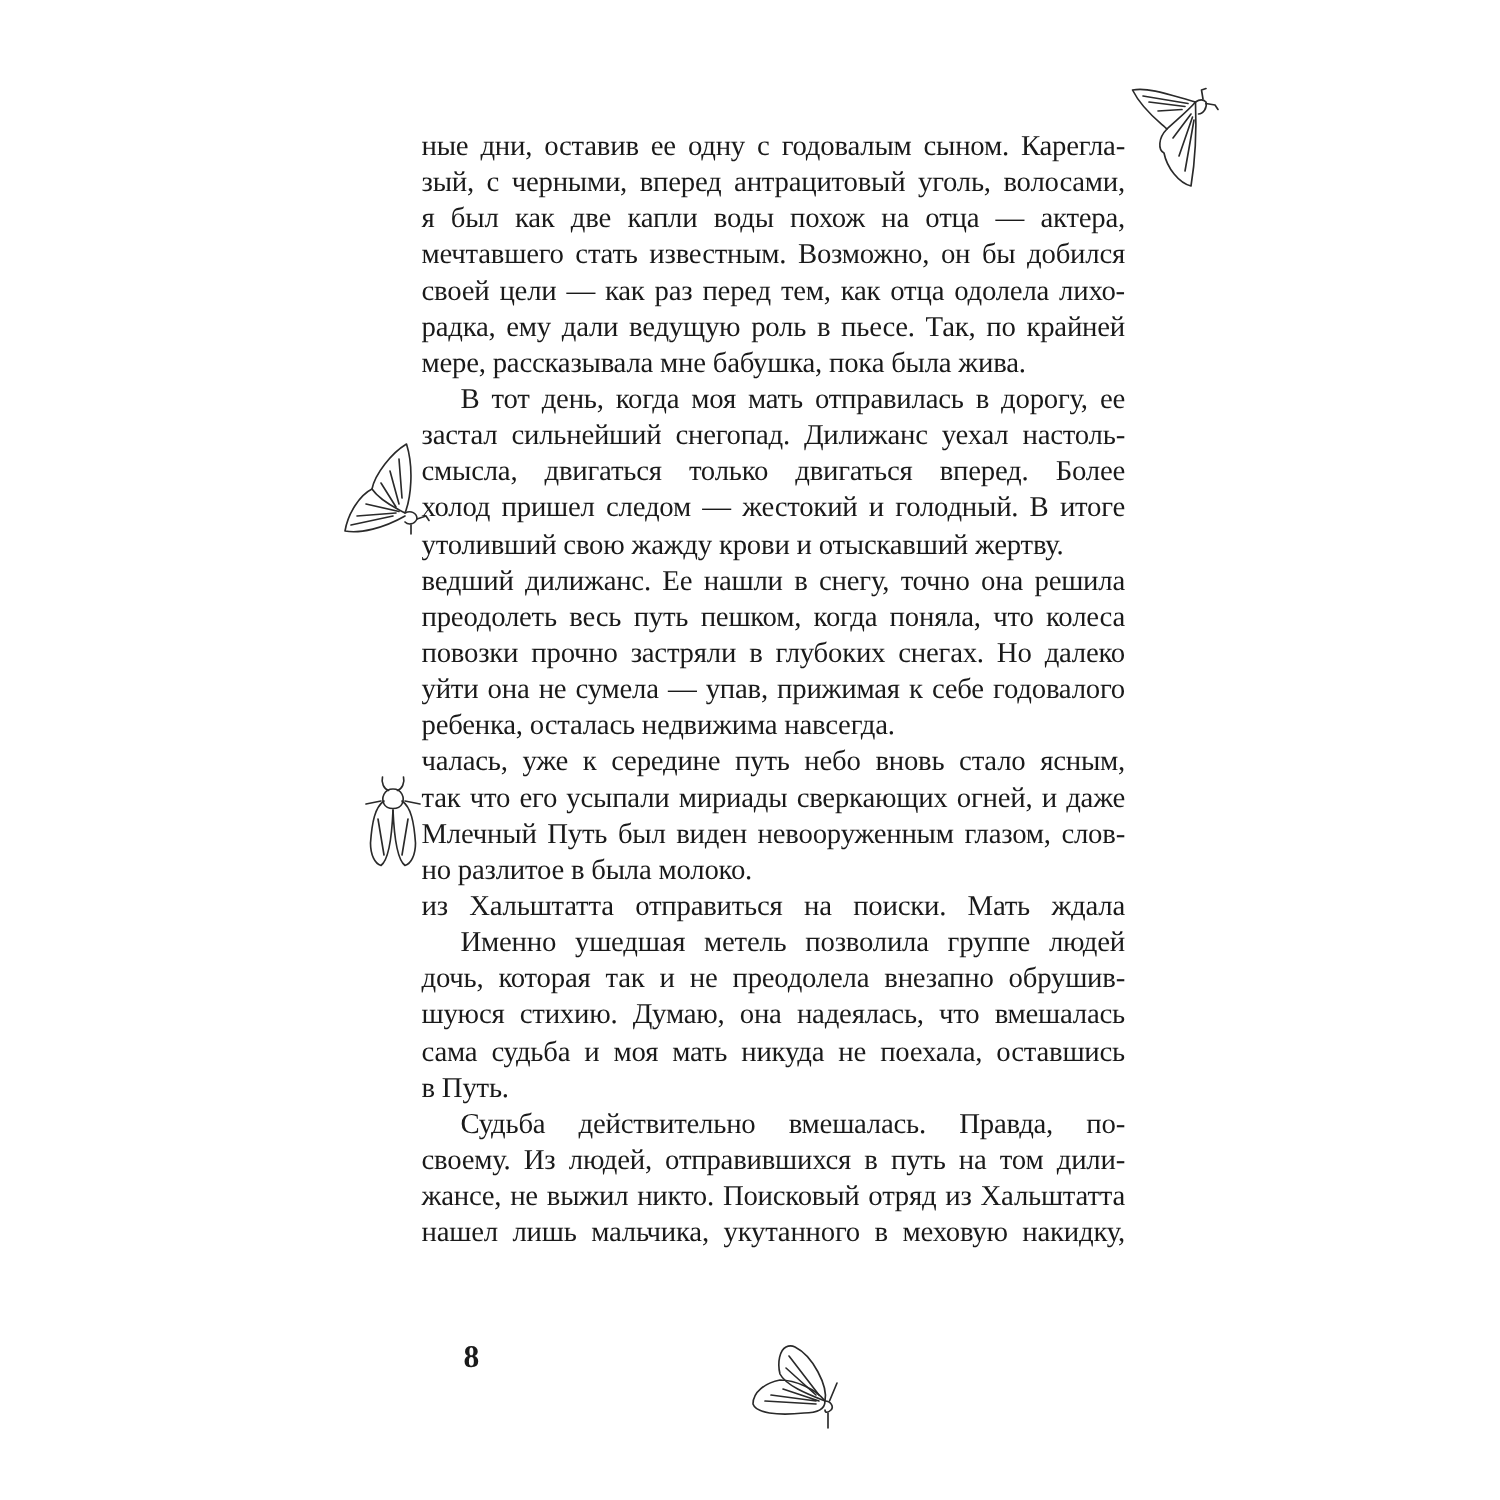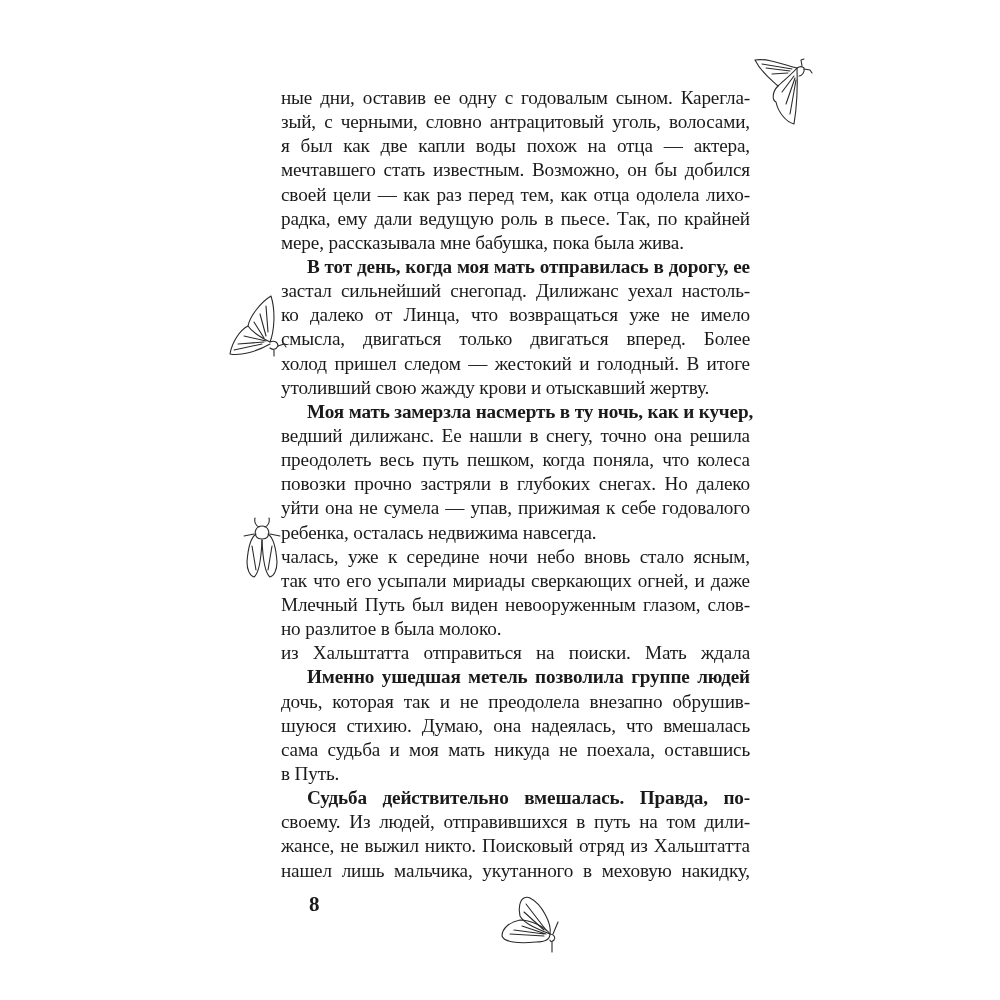--- a/index.html
+++ b/index.html
@@ -35,21 +35,20 @@
     white-space: nowrap;
     text-align: justify;
     text-align-last: justify;
     letter-spacing: -0.15px;
   }
   .line.last {
     text-align-last: left;
   }
   .line.indent {
     padding-left: 26px;
-    font-weight: bold;
   }
   .page-number {
     position: absolute;
     left: 309px;
     top: 892px;
     font-size: 21px;
     font-weight: bold;
     font-family: "Liberation Serif", serif;
   }
   .moth {
@@ -64,39 +63,37 @@
     stroke-linejoin: round;
   }
 </style>
 </head>
 <body>
 
 <div class="page">
 
   <div class="text-block" id="text-block">
       <span class="line">ные дни, оставив ее одну с годовалым сыном. Карегла-</span>
-      <span class="line">зый, с черными, словно антрацитовый уголь, волосами,</span>
+      <span class="line">зый, с черными, вперед антрацитовый уголь, волосами,</span>
       <span class="line">я был как две капли воды похож на отца — актера,</span>
       <span class="line">мечтавшего стать известным. Возможно, он бы добился</span>
       <span class="line">своей цели — как раз перед тем, как отца одолела лихо-</span>
       <span class="line">радка, ему дали ведущую роль в пьесе. Так, по крайней</span>
       <span class="line last">мере, рассказывала мне бабушка, пока была жива.</span>
       <span class="line indent">В тот день, когда моя мать отправилась в дорогу, ее</span>
       <span class="line">застал сильнейший снегопад. Дилижанс уехал настоль-</span>
-      <span class="line">ко далеко от Линца, что возвращаться уже не имело</span>
       <span class="line">смысла, двигаться только двигаться вперед. Более</span>
       <span class="line">холод пришел следом — жестокий и голодный. В итоге</span>
       <span class="line last">утоливший свою жажду крови и отыскавший жертву.</span>
-      <span class="line indent">Моя мать замерзла насмерть в ту ночь, как и кучер,</span>
       <span class="line">ведший дилижанс. Ее нашли в снегу, точно она решила</span>
       <span class="line">преодолеть весь путь пешком, когда поняла, что колеса</span>
       <span class="line">повозки прочно застряли в глубоких снегах. Но далеко</span>
       <span class="line">уйти она не сумела — упав, прижимая к себе годовалого</span>
       <span class="line last">ребенка, осталась недвижима навсегда.</span>
-      <span class="line">чалась, уже к середине ночи небо вновь стало ясным,</span>
+      <span class="line">чалась, уже к середине путь небо вновь стало ясным,</span>
       <span class="line">так что его усыпали мириады сверкающих огней, и даже</span>
       <span class="line">Млечный Путь был виден невооруженным глазом, слов-</span>
       <span class="line last">но разлитое в была молоко.</span>
       <span class="line">из Хальштатта отправиться на поиски. Мать ждала</span>
       <span class="line indent">Именно ушедшая метель позволила группе людей</span>
       <span class="line">дочь, которая так и не преодолела внезапно обрушив-</span>
       <span class="line">шуюся стихию. Думаю, она надеялась, что вмешалась</span>
       <span class="line">сама судьба и моя мать никуда не поехала, оставшись</span>
       <span class="line last">в Путь.</span>
       <span class="line indent">Судьба действительно вмешалась. Правда, по-</span>

